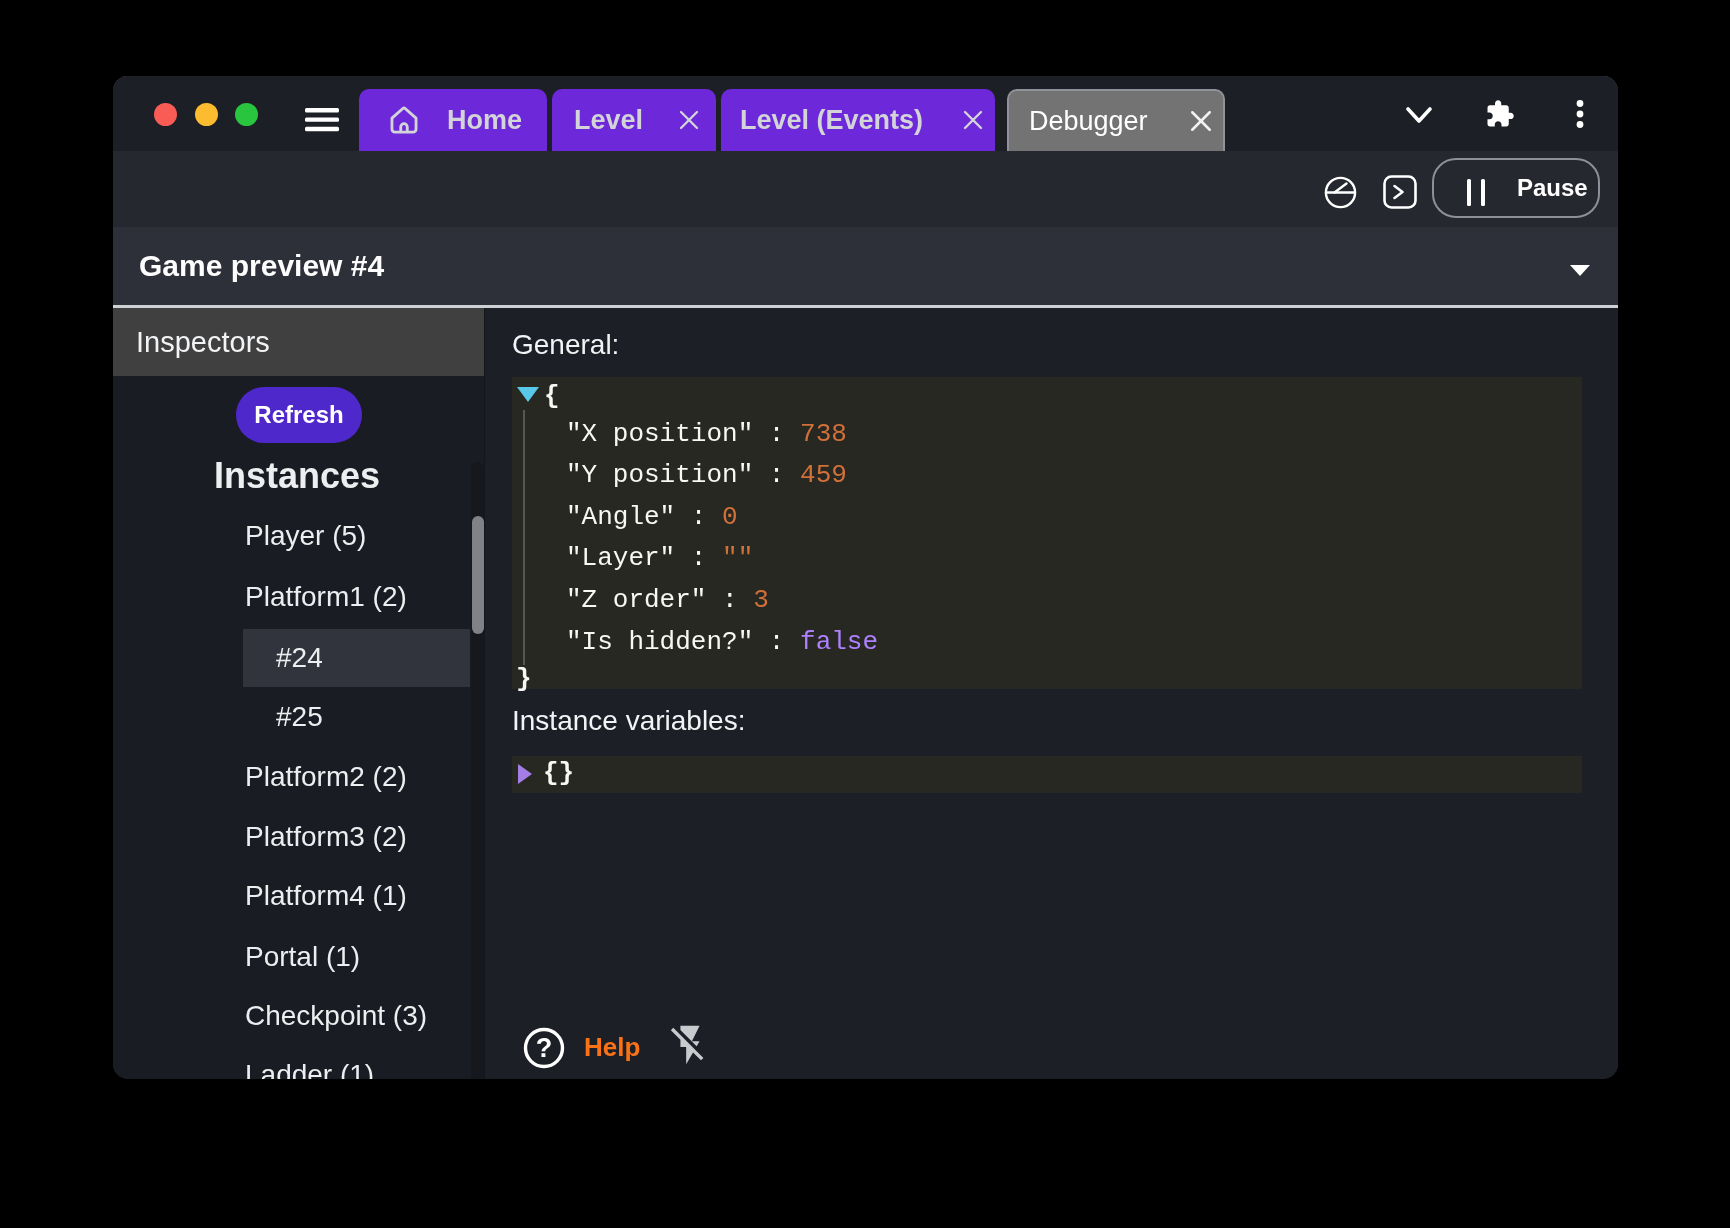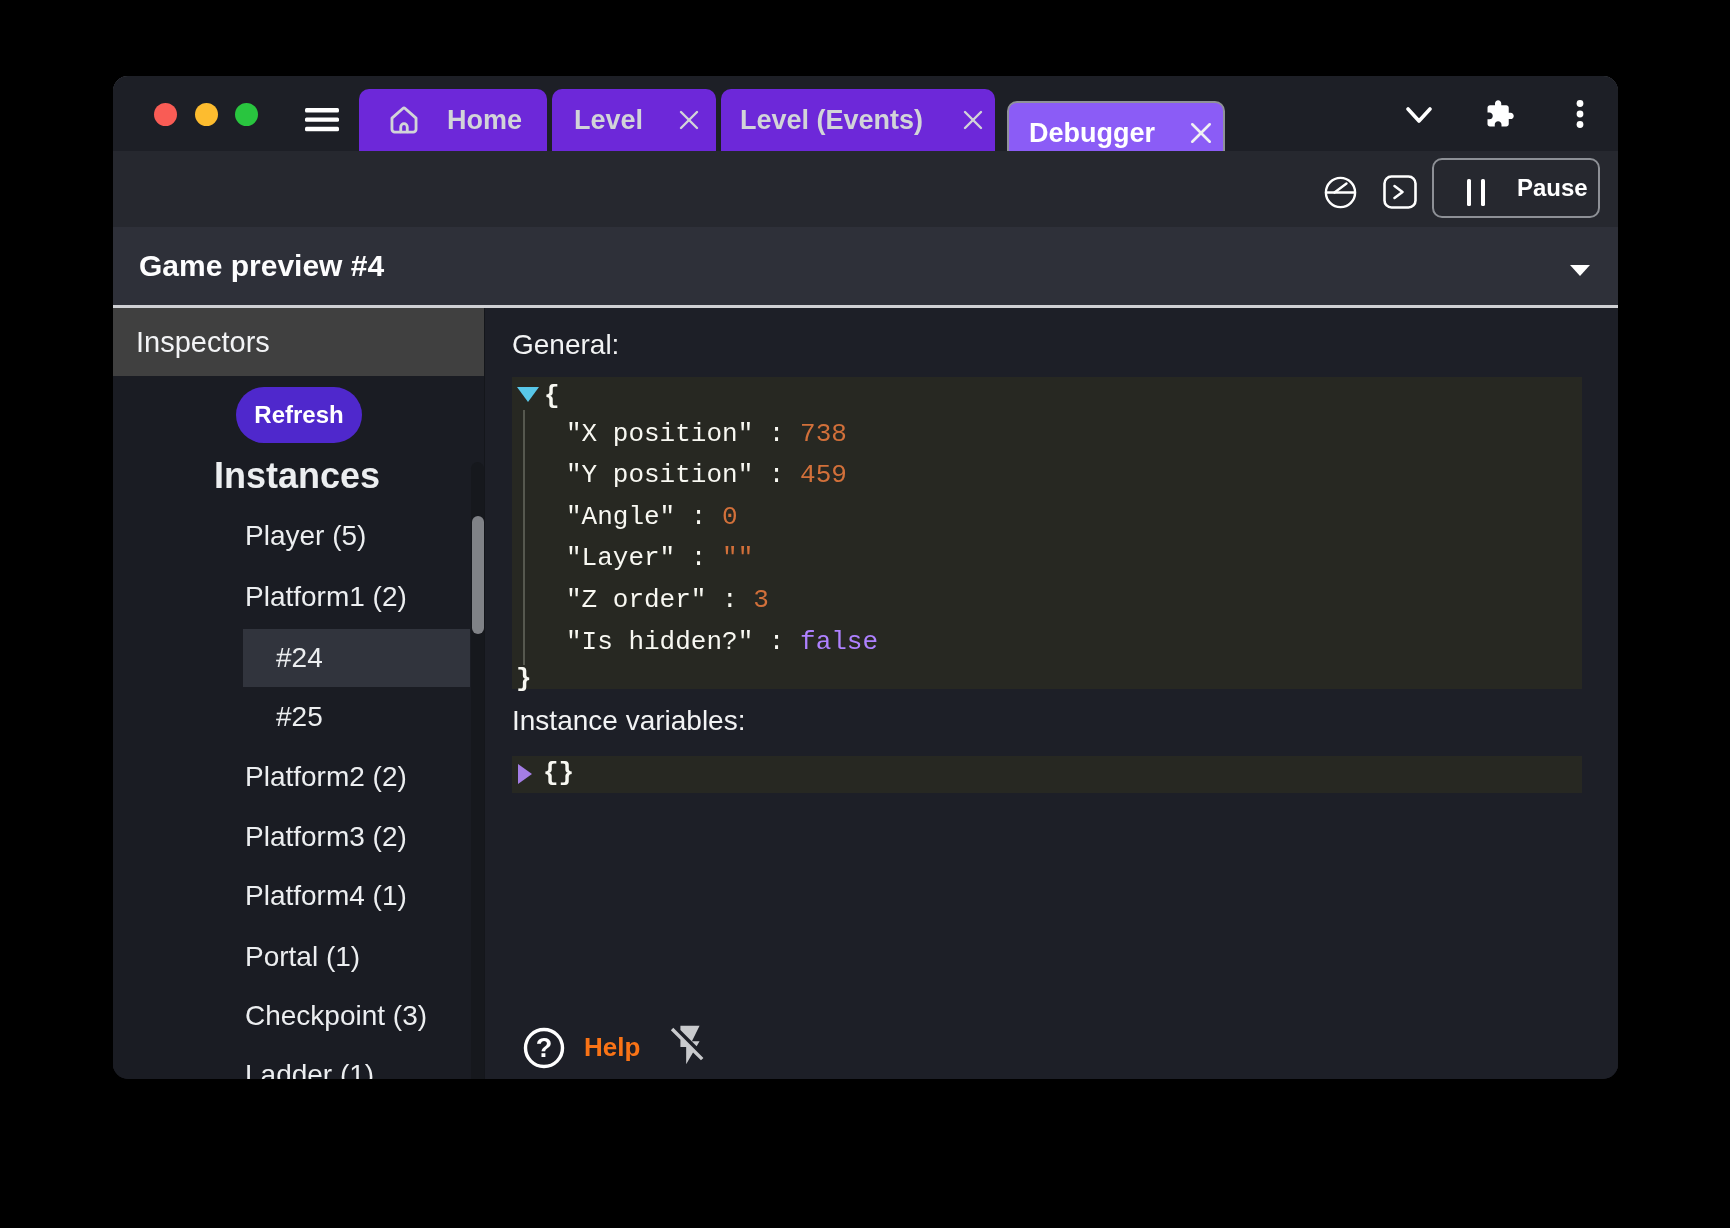--- a/index.html
+++ b/index.html
@@ -14,26 +14,26 @@
   .vc { transform:translateY(-50%); white-space:nowrap; }
   
   #titlebar { position:absolute; left:0; top:0; width:100%; height:75px; background:#1d1f26; }
   .tl { position:absolute; top:26.5px; width:23px; height:23px; border-radius:50%; }
   .tab {
     position:absolute; top:13px; height:62px; background:#6d28d9;
     border-radius:10px 10px 0 0; color:#d2d4d8; font-size:27px;font-weight:bold;
   }
   .tab .lbl { position:absolute; top:50%; transform:translateY(-50%); }
   .xico { position:absolute; top:50%; transform:translateY(-50%); }
-  #tab-debugger { background:#8b5cf6; border:2px solid #8f9298; border-bottom:none; color:#fff; font-weight:bold;margin-top:12px; }
+  #tab-debugger { background:#737373; border:2px solid #8f9298; border-bottom:none; color:#fff; font-weight:normal; }
   
   #toolbar { position:absolute; left:0; top:75px; width:100%; height:76px; background:#26282f; }
   #pausebtn {
     position:absolute; left:1319px; top:7px; width:168px; height:60px;
-    border:2px solid #8d9096; border-radius:10px; color:#fff;
+    border:2px solid #8d9096; border-radius:24px; color:#fff;
   }
   
   #previewbar { position:absolute; left:0; top:151px; width:100%; height:78px; background:#2e3039; color:#fdfdfe; }
   #divider { position:absolute; left:0; top:229px; width:100%; height:3px; background:#cfd0d4; }
   
   #sidebar { position:absolute; left:0; top:232px; width:372px; height:771px; background:#1a1c23; }
   #insp-head { position:absolute; left:0; top:0; width:372px; height:68px; background:#404040; }
   #insp-head span { position:absolute; left:23px; top:50%; transform:translateY(-50%); color:#f2f3f5; font-size:29px; font-weight:500; }
   #refresh {
     position:absolute; left:123px; top:79px; width:126px; height:56px;

